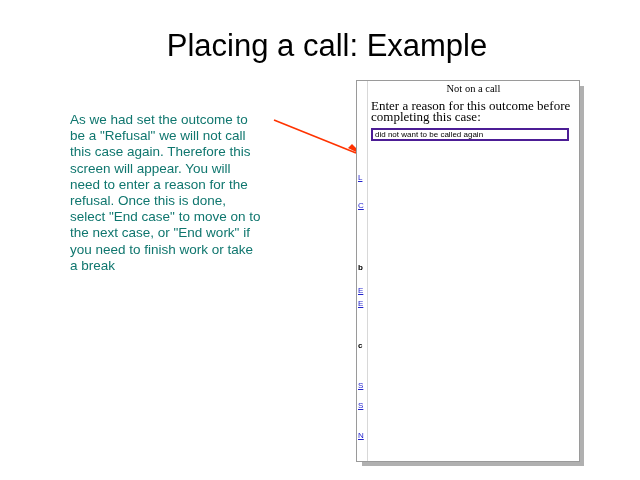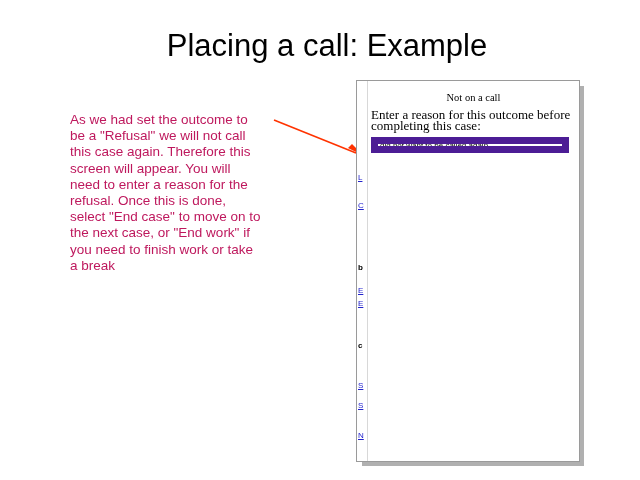--- a/index.html
+++ b/index.html
@@ -33,21 +33,21 @@
     letter-spacing: 0px;
     padding-left: 7px;
   }
   #body-text {
     position: absolute;
     left: 70px;
     top: 112px;
     width: 192px;
     font-size: 13.5px;
     line-height: 16.2px;
-    color: #be185d;
+    color: #0f766e;
   }
   
   #arrow {
     position: absolute;
     left: 272px;
     top: 118px;
     width: 95px;
     height: 40px;
   }
   
@@ -93,42 +93,42 @@
     font-weight: bold;
   }
   #shot-content {
     position: absolute;
     left: 11px;
     top: 0;
     right: 0;
     bottom: 0;
   }
   #not-on-call {
-    margin-top: 11px;
+    margin-top: 2px;
     text-align: center;
     font-family: "Liberation Serif", serif;
     font-size: 10.5px;
     color: #000000;
   }
   #instruction {
     margin: 6px 3px 0 3px;
     font-family: "Liberation Serif", serif;
     font-size: 13px;
     line-height: 11px;
     color: #000000;
   }
   #reason-input {
     margin: 6px 3px 0 3px;
     width: 198px;
     box-sizing: border-box;
     font-family: "Liberation Sans", sans-serif;
     font-size: 8px;
     color: #000000;
     padding: 1px 2px;
-    border: 7px solid #4c1d95;
+    border: 2px solid #4c1d95;
     background: #ffffff;
     height: 13px;
     line-height: 11px;
   }
   #links {
     margin: 34px 0 0 5px;
   }
   #links a {
     display: block;
     font-family: "Liberation Serif", serif;

